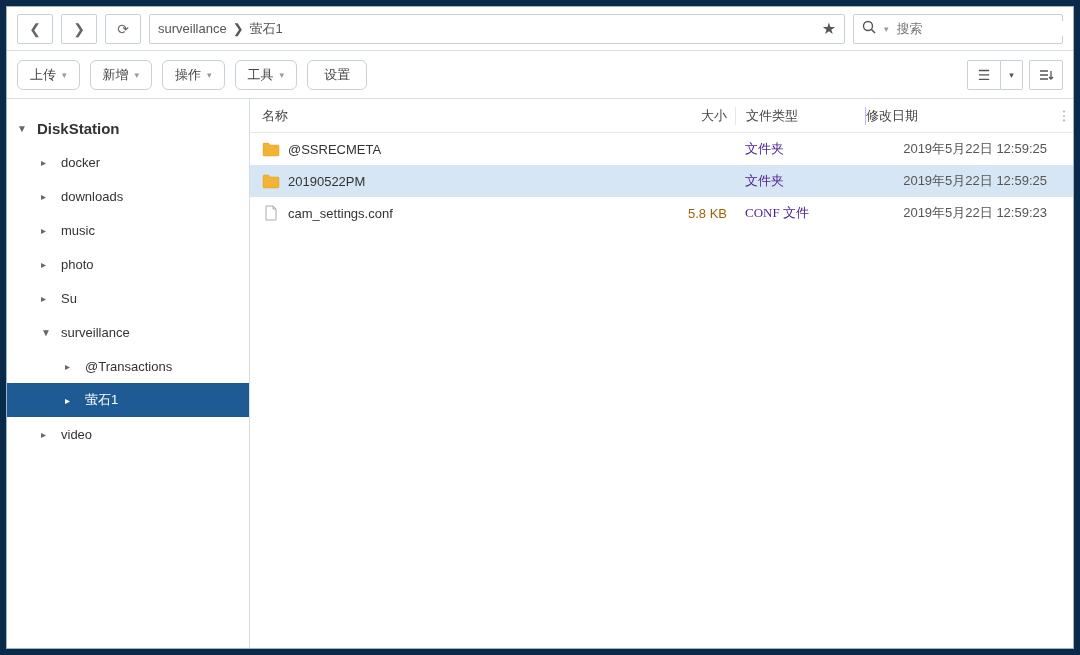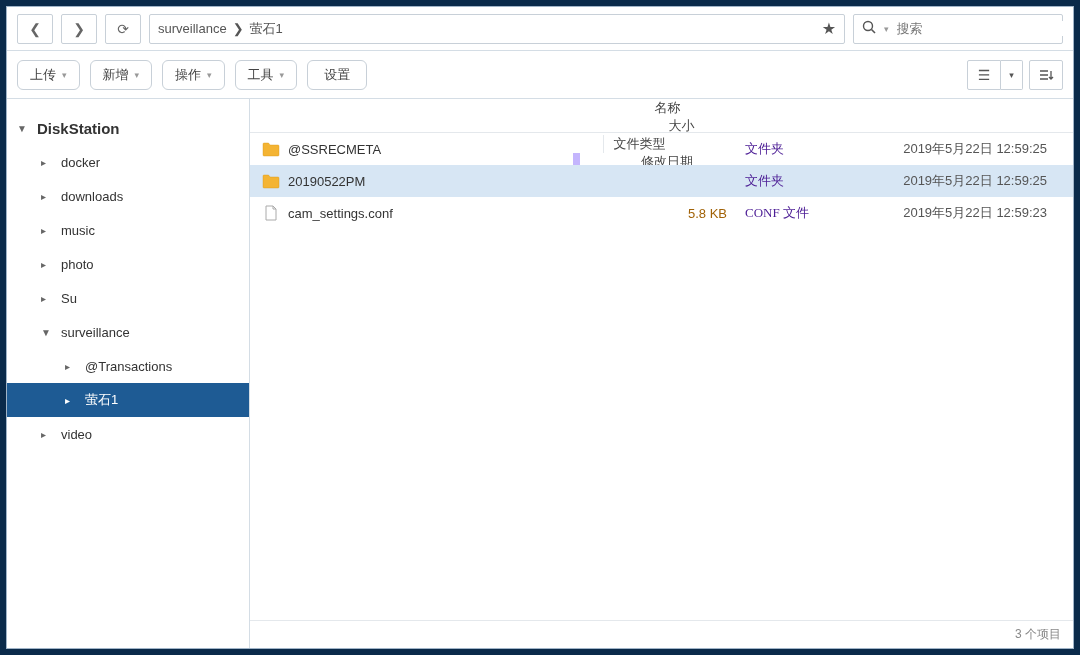--- a/index.html
+++ b/index.html
@@ -30,25 +30,25 @@
     .content { flex: 1; display: flex; overflow: hidden; }
     .sidebar { width: 243px; border-right: 1px solid #d4dde5; overflow-y: auto; padding-top: 12px; }
     .tree-item { display: flex; align-items: center; height: 34px; padding-left: 10px; cursor: pointer; color: #333; }
     .tree-item.root { font-weight: bold; font-size: 15px; }
     .tree-item.l1 { padding-left: 34px; }
     .tree-item.l2 { padding-left: 58px; }
     .tree-item.selected { background: #1e5b94; color: #fff; }
     .tree-arrow { width: 14px; font-size: 10px; color: #666; margin-right: 6px; }
     .tree-item.selected .tree-arrow { color: #fff; }
     .main { flex: 1; display: flex; flex-direction: column; }
-    .col-headers { height: 34px; display: flex; align-items: center; border-bottom: 1px solid #e4e8ec; padding-left: 12px; color: #444; font-size: 13px; flex-direction: column; }
+    .col-headers { height: 34px; display: flex; align-items: center; border-bottom: 1px solid #e4e8ec; padding-left: 12px; color: #444; font-size: 13px; }
     .col-name { flex: 1; }
     .col-size { width: 70px; text-align: right; padding-right: 8px; }
     .col-type { width: 130px; border-left: 1px solid #e4e8ec; padding-left: 10px; }
-    .col-date { width: 190px; text-align: center; padding-right: 8px; border-left: 7px solid #c4b5fd; }
+    .col-date { width: 190px; text-align: left; padding-right: 8px; border-left: 1px solid #c4b5fd; }
     .col-more { width: 18px; text-align: center; color: #999; cursor: pointer; }
     .file-list { flex: 1; overflow-y: auto; }
     .file-row { height: 32px; display: flex; align-items: center; padding-left: 12px; cursor: pointer; }
     .file-row.selected { background: #d7e6f4; }
     .file-icon { width: 18px; height: 16px; margin-right: 8px; }
     .file-name { flex: 1; color: #333; }
     .file-size { width: 70px; text-align: right; padding-right: 8px; color: #a16207; }
     .file-type { width: 130px; padding-left: 10px; color: #4c1d95; font-family: Liberation Serif, serif; }
     .file-date { width: 190px; text-align: right; padding-right: 8px; color: #555; white-space: nowrap; }
     .file-more { width: 18px; }
@@ -198,18 +198,15 @@
                 <path d="M4 1 L11 1 L14 4 L14 15 L4 15 Z" fill="#fff" stroke="#aaa" stroke-width="1"></path>
                 <path d="M11 1 L11 4 L14 4" fill="none" stroke="#aaa" stroke-width="1"></path>
               </svg></span>
     <span class="file-name">cam_settings.conf</span>
     <span class="file-size">5.8 KB</span>
     <span class="file-type">CONF 文件</span>
     <span class="file-date">2019年5月22日 12:59:23</span>
     <span class="file-more"></span>
           </div>
         </div>
-      <div class="statusbar">
-        <span>3 个项目</span>
-      </div>
     </div>
   </div>
 </div>
 
 </body></html>

